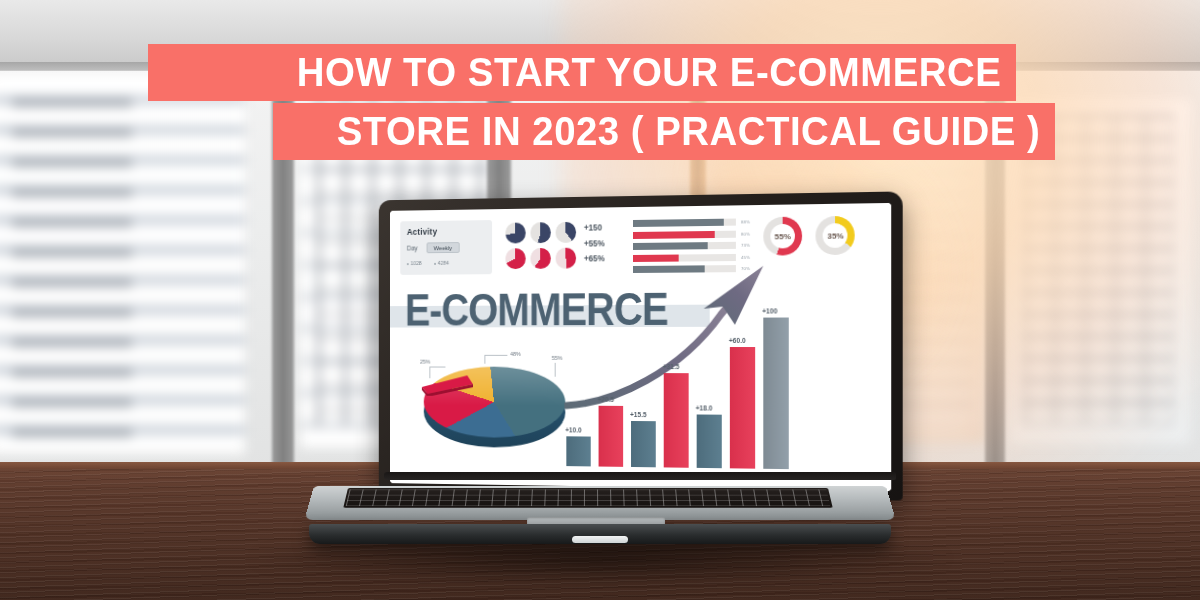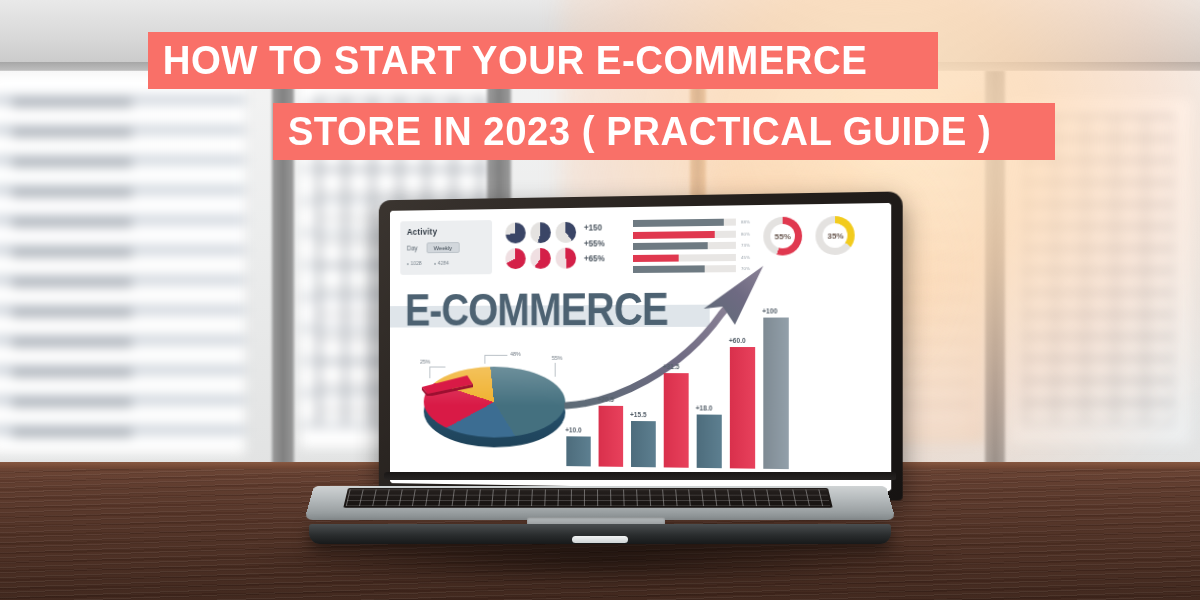--- a/index.html
+++ b/index.html
@@ -190,24 +190,24 @@
   .latch { position:absolute; left:272px; top:62px; width:56px; height:7px;
     background:linear-gradient(180deg,#f2f4f4,#cfd4d5); border-radius:4px; }
   .hinge { position:absolute; left:74px; top:276px; width:518px; height:8px;
     background:linear-gradient(180deg,#191615,#262322); border-radius:3px;
     transform:perspective(1400px) rotateY(-9deg); }
 
   
   .banner { position:absolute; color:#fff; font-weight:bold;
     font-family:"Liberation Sans Narrow","Liberation Sans",sans-serif;
     letter-spacing:.5px; display:flex; align-items:center; }
-  .banner1 { left:148px; top:32px; width:790px; height:57px; font-size:40px;
-    justify-content:flex-start; }
+  .banner1 { left:148px; top:44px; width:868px; height:57px; font-size:40px;
+    justify-content:flex-end; }
   .banner2 { left:273px; top:103px; width:782px; height:57px; font-size:40px;
-    justify-content:flex-start; }
+    justify-content:flex-end; }
   .banner span { transform:scaleX(.96); }
 </style>
 </head>
 <body>
 
 <div id="stage">
 
   <div class="bg">
     <div class="windowwall"></div>
     <div class="bldg bldgA"></div>

